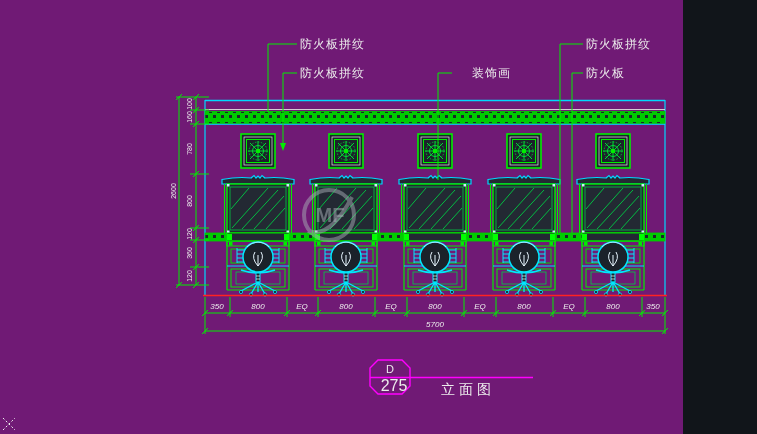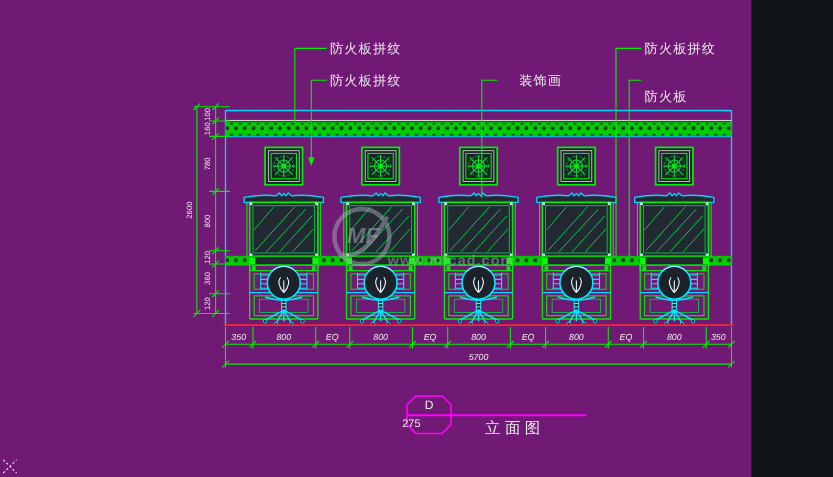--- a/index.html
+++ b/index.html
@@ -156,21 +156,21 @@
     <path d="M308,231 Q330,239 352,197" stroke-width="4"></path>
   </g>
 
   <path d="M3,418 L15,430 M3,430 L15,418" stroke="#f0f0f0" stroke-width="1" stroke-dasharray="2,2"></path>
 </svg>
 
 <div class="t lbl" style="left:300px;top:44px">防火板拼纹</div>
 <div class="t lbl" style="left:300px;top:73px">防火板拼纹</div>
 <div class="t lbl" style="left:472px;top:73px">装饰画</div>
 <div class="t lbl" style="left:586px;top:44px">防火板拼纹</div>
-<div class="t lbl" style="left:586px;top:88px">防火板</div>
+<div class="t lbl" style="left:586px;top:73px">防火板</div>
 
 <div class="t dim" style="left:217px;top:307px">350</div>
 <div class="t dim" style="left:258px;top:307px">800</div>
 <div class="t dim" style="left:302px;top:307px">EQ</div>
 <div class="t dim" style="left:346px;top:307px">800</div>
 <div class="t dim" style="left:391px;top:307px">EQ</div>
 <div class="t dim" style="left:435px;top:307px">800</div>
 <div class="t dim" style="left:480px;top:307px">EQ</div>
 <div class="t dim" style="left:524px;top:307px">800</div>
 <div class="t dim" style="left:569px;top:307px">EQ</div>
@@ -190,20 +190,19 @@
 <div class="t dimL rot" style="left:737px;top:198px">100</div>
 <div class="t dimL rot" style="left:737px;top:212px">160</div>
 <div class="t dimL rot" style="left:737px;top:277px">1680</div>
 <div class="t dimL rot" style="left:737px;top:342px">120</div>
 <div class="t dimL rot" style="left:737px;top:365px">480</div>
 <div class="t dimL rot" style="left:737px;top:386px">120</div>
 <div class="t dimL rot" style="left:722px;top:292px">2500</div>
 
 <div class="t" style="left:750px;top:159px;font-size:9px">N</div>
 
-<div class="t wm" style="left:330px;top:215px;font-size:20px;font-style:italic">MF</div>
-<div class="t wm" style="left:410px;top:236px;font-size:13px;letter-spacing:1px">www.mfcad.com</div>
+<div class="t wm" style="left:330px;top:215px;font-size:20px;">MF</div>
 
 <div class="t" style="left:390px;top:369px;font-size:11px">D</div>
-<div class="t" style="left:374px;top:386px;font-size:10px">275</div>
+<div class="t" style="left:394px;top:386px;font-size:16px">275</div>
 <div class="t ttl" style="left:468px;top:389px;letter-spacing:4px">立面图</div>
 
 </div>
 
 </body></html>

